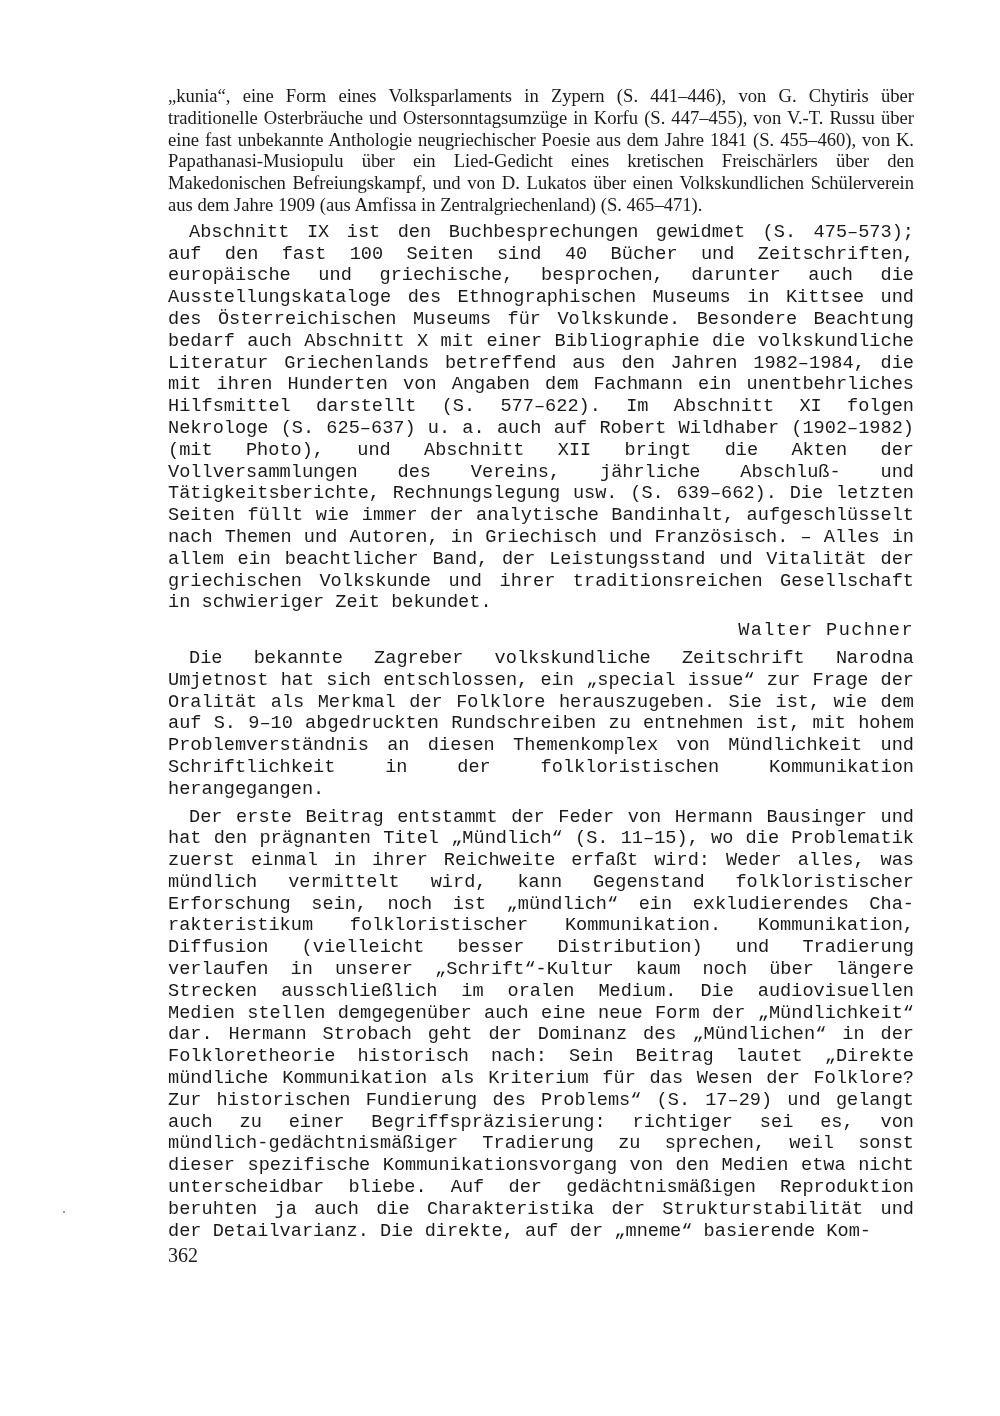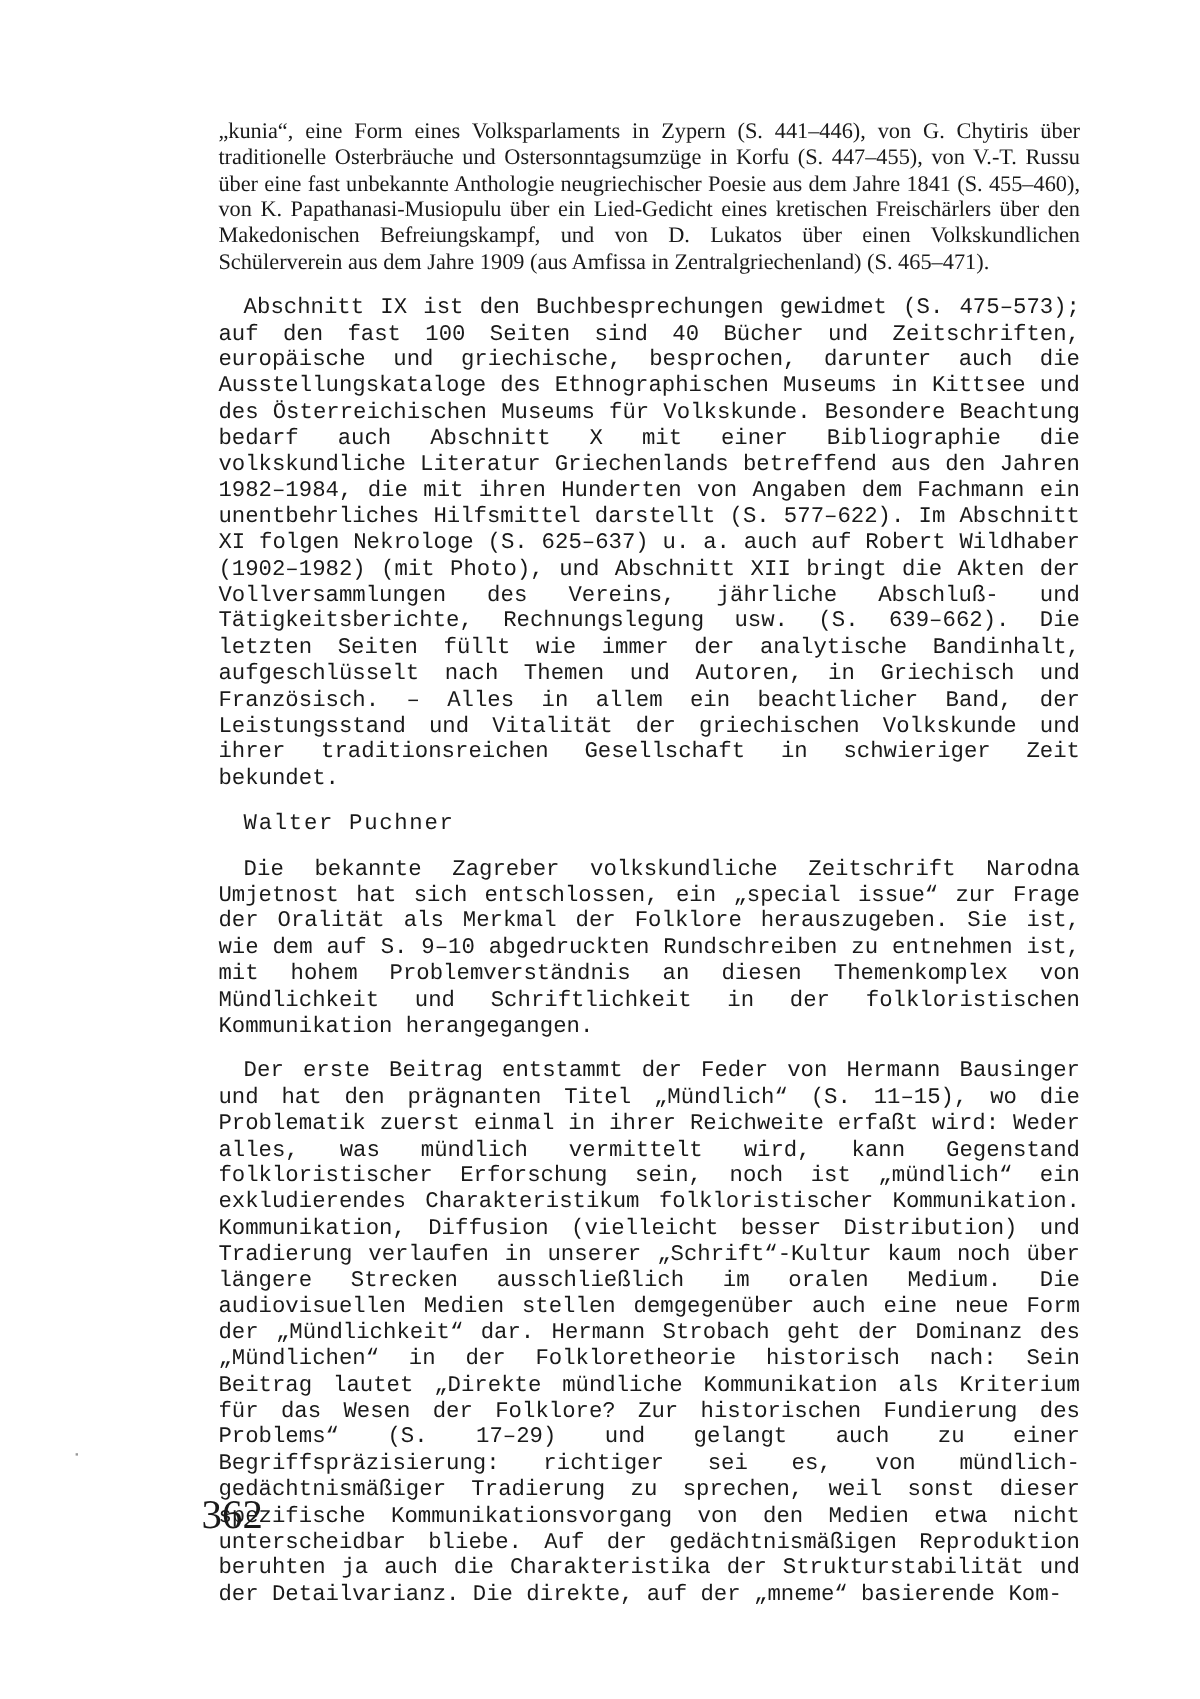--- a/index.html
+++ b/index.html
@@ -3,31 +3,31 @@
 <meta charset="utf-8">
 <style>
   html, body { margin: 0; padding: 0; background: #ffffff; }
   body { width: 1000px; height: 1416px; position: relative; overflow: hidden; }
   .page {
     position: absolute; left: 166px; top: 83px; width: 750px;
     font-family: "Liberation Serif", "DejaVu Serif", serif;
     font-size: 18.6px; line-height: 21.8px; color: #1a1a1a;
     text-align: justify; hyphens: manual;
   }
-  .para { margin: 16px; text-indent: 21px; }
+  .para { margin: 2px; text-indent: 21px; }
   .para.noindent { text-indent: 0; }
   .para + .para { margin-top: 6px; font-family: Liberation Mono, monospace; }
-  .signature { text-align: left; letter-spacing: 1.4px; margin-top: 2px; }
+  .signature { text-align: right; letter-spacing: 1.4px; margin-top: 2px; }
   .review-heading { margin-top: 58px; padding-left: 21px; text-indent: -21px; }
   .spaced { letter-spacing: 2.2px; }
   .review-heading + .para { margin-top: 8px; }
   .page-number {
     position: absolute; left: 168px; top: 1244px;
     font-family: "Liberation Serif", "DejaVu Serif", serif;
-    font-size: 34px; color: #1a1a1a;
+    font-size: 20px; color: #1a1a1a;
   }
   .speck { position: absolute; left: 63px; top: 1211px; width: 2px; height: 2px; background: #999; }
 </style>
 </head>
 <body>
 
 <div class="page">
   <p class="para noindent">„kunia“, eine Form eines Volksparlaments in Zypern (S. 441–446), von G. Chytiris über traditionelle Osterbräuche und Ostersonntagsumzüge in Korfu (S. 447–455), von V.-T. Russu über eine fast unbekannte Anthologie neugriechischer Poesie aus dem Jahre 1841 (S. 455–460), von K. Papathanasi-Musiopulu über ein Lied-Gedicht eines kretischen Freischärlers über den Makedonischen Befreiungskampf, und von D. Lukatos über einen Volkskundlichen Schülerverein aus dem Jahre 1909 (aus Amfissa in Zentralgriechenland) (S. 465–471).</p>
   <p class="para">Abschnitt IX ist den Buchbesprechungen gewidmet (S. 475–573); auf den fast 100 Seiten sind 40 Bücher und Zeitschriften, europäische und griechische, besprochen, darunter auch die Ausstellungskataloge des Ethnographischen Museums in Kittsee und des Österreichischen Museums für Volkskunde. Besondere Beachtung bedarf auch Abschnitt X mit einer Bibliographie die volkskundliche Literatur Griechen­lands betreffend aus den Jahren 1982–1984, die mit ihren Hunderten von Angaben dem Fachmann ein unentbehrliches Hilfsmittel darstellt (S. 577–622). Im Abschnitt XI folgen Nekrologe (S. 625–637) u. a. auch auf Robert Wildhaber (1902–1982) (mit Photo), und Abschnitt XII bringt die Akten der Vollversammlungen des Ver­eins, jährliche Abschluß- und Tätigkeitsberichte, Rechnungslegung usw. (S. 639–662). Die letzten Seiten füllt wie immer der analytische Bandinhalt, aufge­schlüsselt nach Themen und Autoren, in Griechisch und Französisch. – Alles in allem ein beachtlicher Band, der Leistungsstand und Vitalität der griechischen Volkskunde und ihrer traditionsreichen Gesellschaft in schwieriger Zeit bekundet.</p>
   <p class="para signature">Walter Puchner</p>

